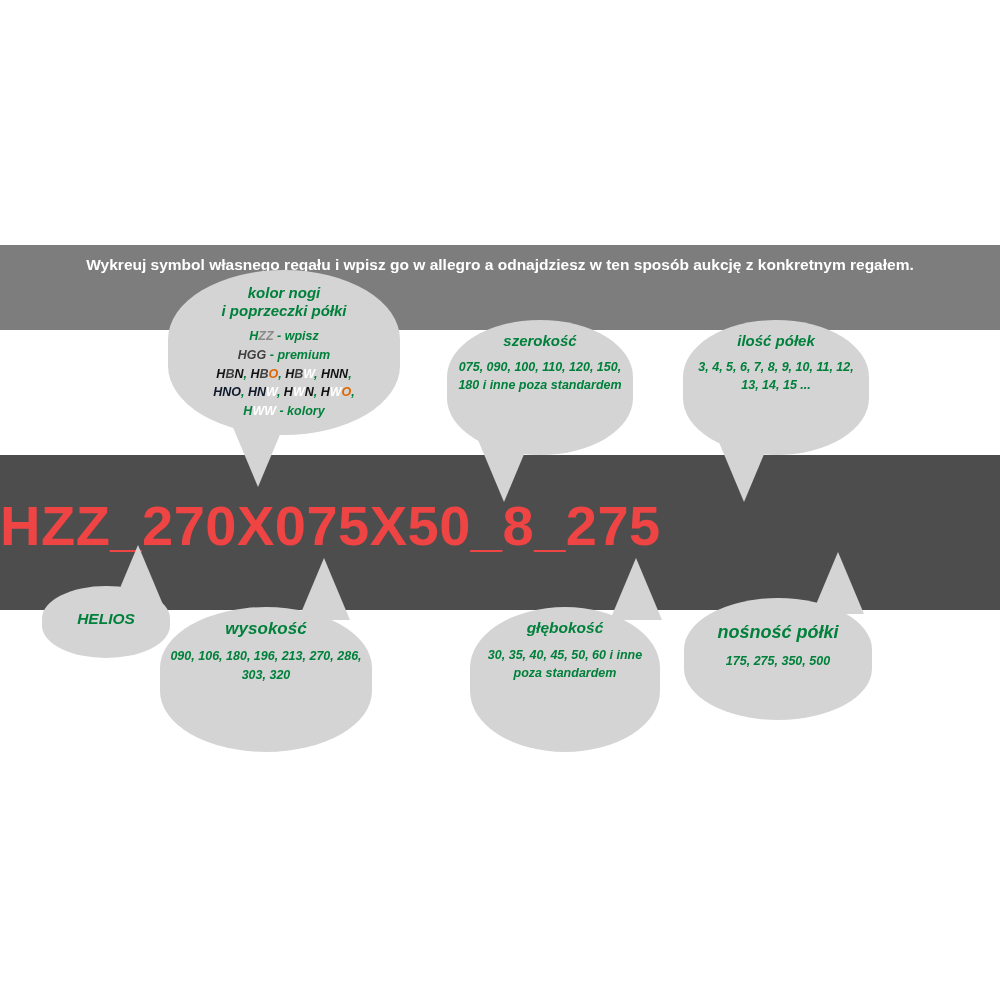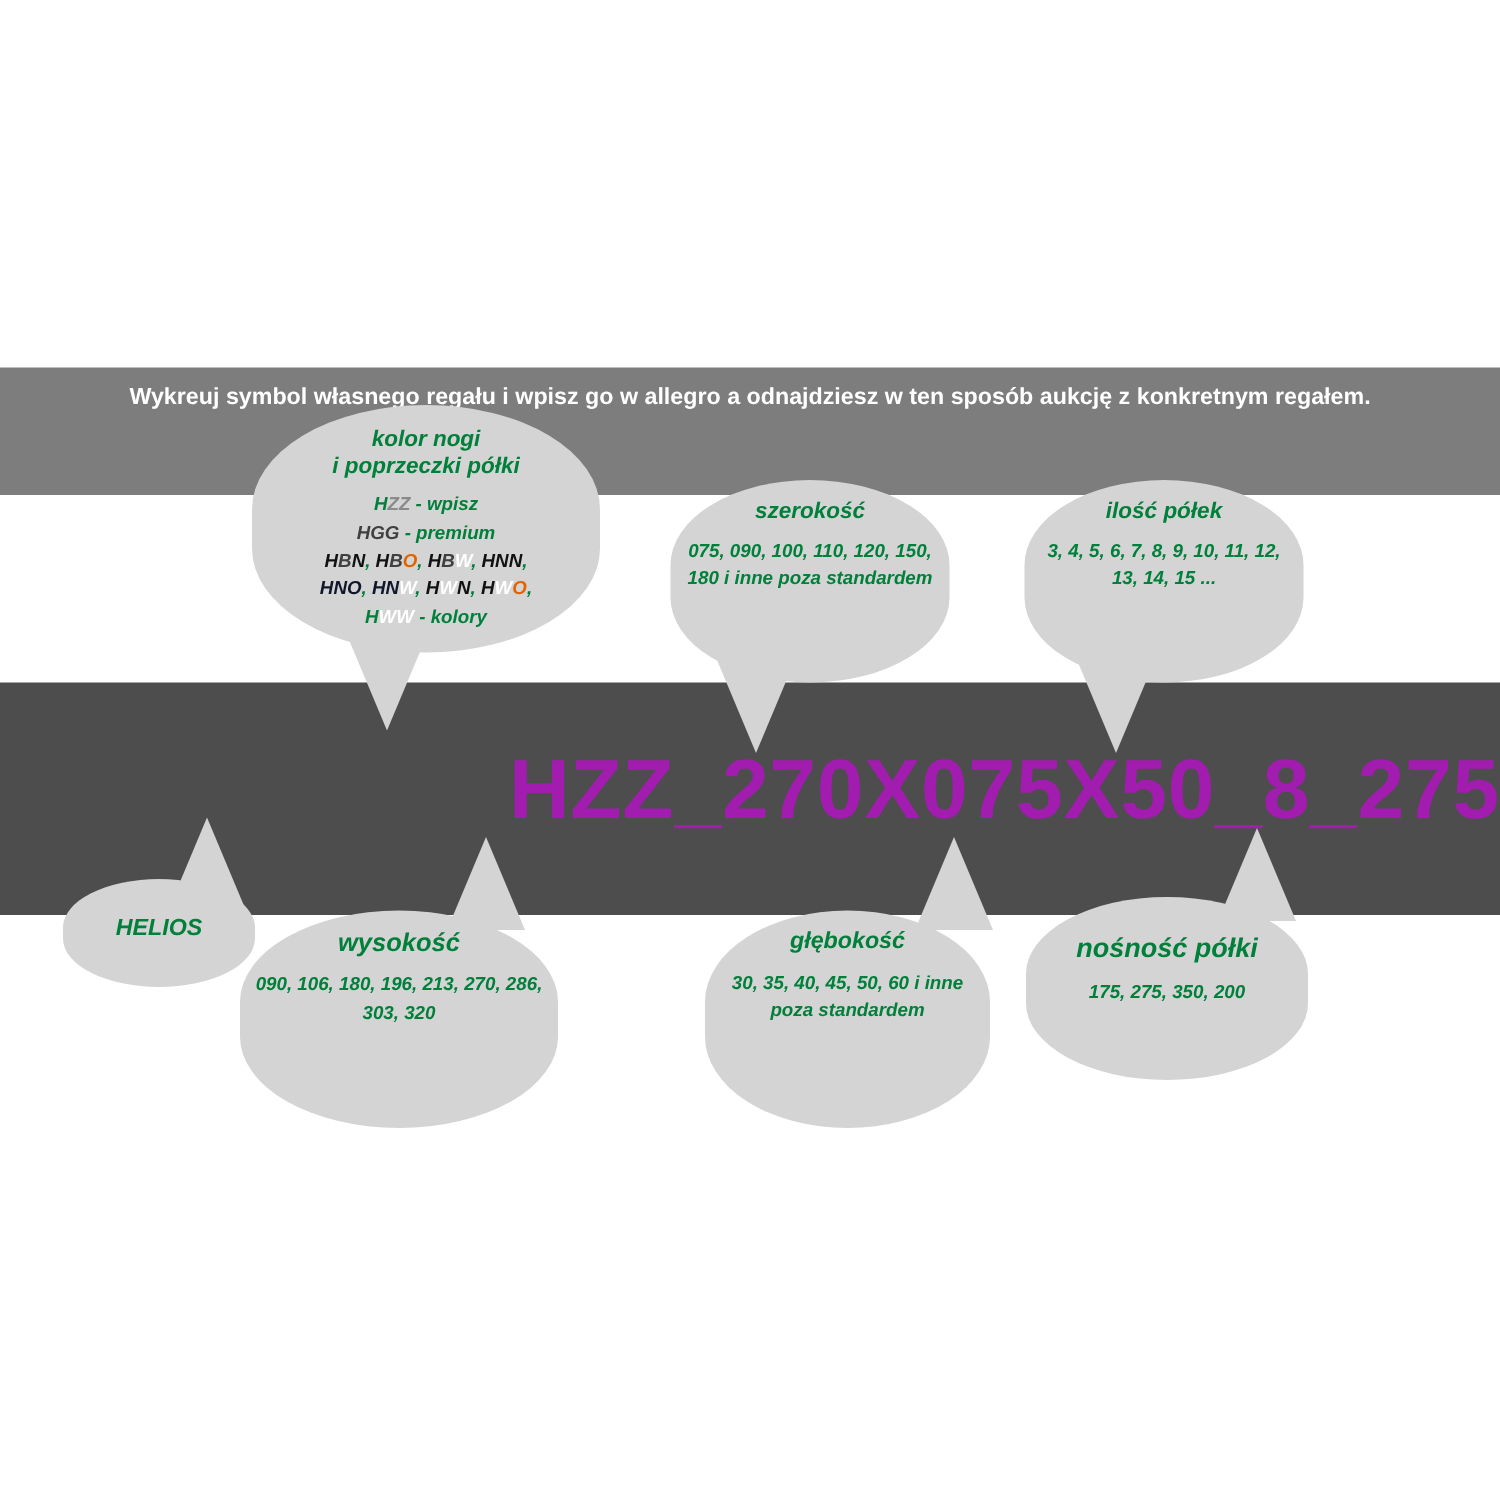--- a/index.html
+++ b/index.html
@@ -45,22 +45,22 @@
     font-weight: bold;
     line-height: 1.35;
   }
 
   
   .code {
     position: absolute;
     top: 493px;
     left: 0;
     width: 1000px;
-    text-align: right;
-    color: #a21caf;
+    text-align: left;
+    color: #ef4444;
     font-size: 56px;
     font-weight: bold;
     letter-spacing: 0.5px;
     white-space: nowrap;
   }
 
   
   .bubble {
     position: absolute;
     background: #d4d4d4;
@@ -219,16 +219,16 @@
 
   <div class="tail tail-up" id="tail-glebokosc"></div>
   <div class="bubble" id="bubble-glebokosc">
     <div class="b-title">głębokość</div>
     <div class="b-body">30, 35, 40, 45, 50, 60 i inne poza standardem</div>
   </div>
 
   <div class="tail tail-up" id="tail-nosnosc"></div>
   <div class="bubble" id="bubble-nosnosc">
     <div class="b-title">nośność półki</div>
-    <div class="b-body">175, 275, 350, 200</div>
+    <div class="b-body">175, 275, 350, 500</div>
   </div>
 
 </div>
 
 </body></html>

